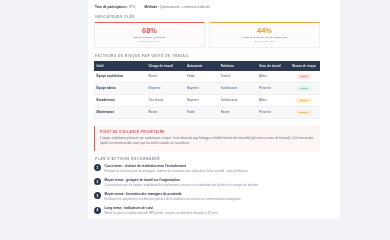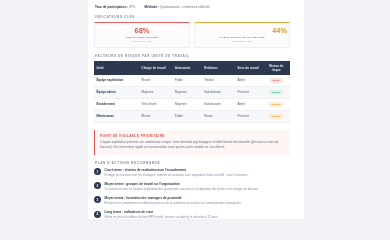--- a/index.html
+++ b/index.html
@@ -9,23 +9,23 @@
     font-family: "Liberation Sans", sans-serif;
     overflow: hidden;
   }
   #page {
     position: relative;
     width: 390px; height: 219px;
     background: #f1f2f6;
   }
   #sheet {
     position: absolute;
-    left: 88px; top: 0; width: 216px; height: 219px;
+    left: 88px; top: 0; width: 252px; height: 219px;
     background: #ffffff;
-    padding: 4px 14px 0 6px;
+    padding: 4px 20px 0 6px;
     overflow: hidden;
   }
 
   
   .meta {
     display: flex; gap: 9px;
     font-size: 3.1px; line-height: 1.3;
     color: #5b6070; letter-spacing: .02px;
     padding: 1px 0 0 1px;
   }
@@ -49,21 +49,21 @@
     border-top: 1.6px solid #ccc;
     border-radius: 1px;
     padding: 4px 2px 4px 2px;
     text-align: center;
   }
   .kpi.red   { border-top-color: #e8605b; background: #fdfbfb; }
   .kpi.amber { border-top-color: #e9a83f; background: #fdfcfa; }
   .kpi.green { border-top-color: #3fbd8b; background: #fafdfb; }
   .kpi-val { font-size: 7.4px; font-weight: bold; line-height: 1.1; }
   .kpi.red   .kpi-val { color: #e0534e; }
-  .kpi.amber .kpi-val { color: #e09a2c; text-align: right; }
+  .kpi.amber .kpi-val { color: #e09a2c; }
   .kpi.green .kpi-val { color: #30b07d; }
   .kpi-lab {
     font-size: 2.5px; letter-spacing: .3px; font-weight: bold;
     text-transform: uppercase; color: #6f7587; margin-top: 1.6px;
   }
   .kpi-sub { font-size: 2.4px; color: #a3a8b6; margin-top: 1.2px; }
 
   
   table { width: 100%; border-collapse: collapse; table-layout: fixed; }
   thead th {

